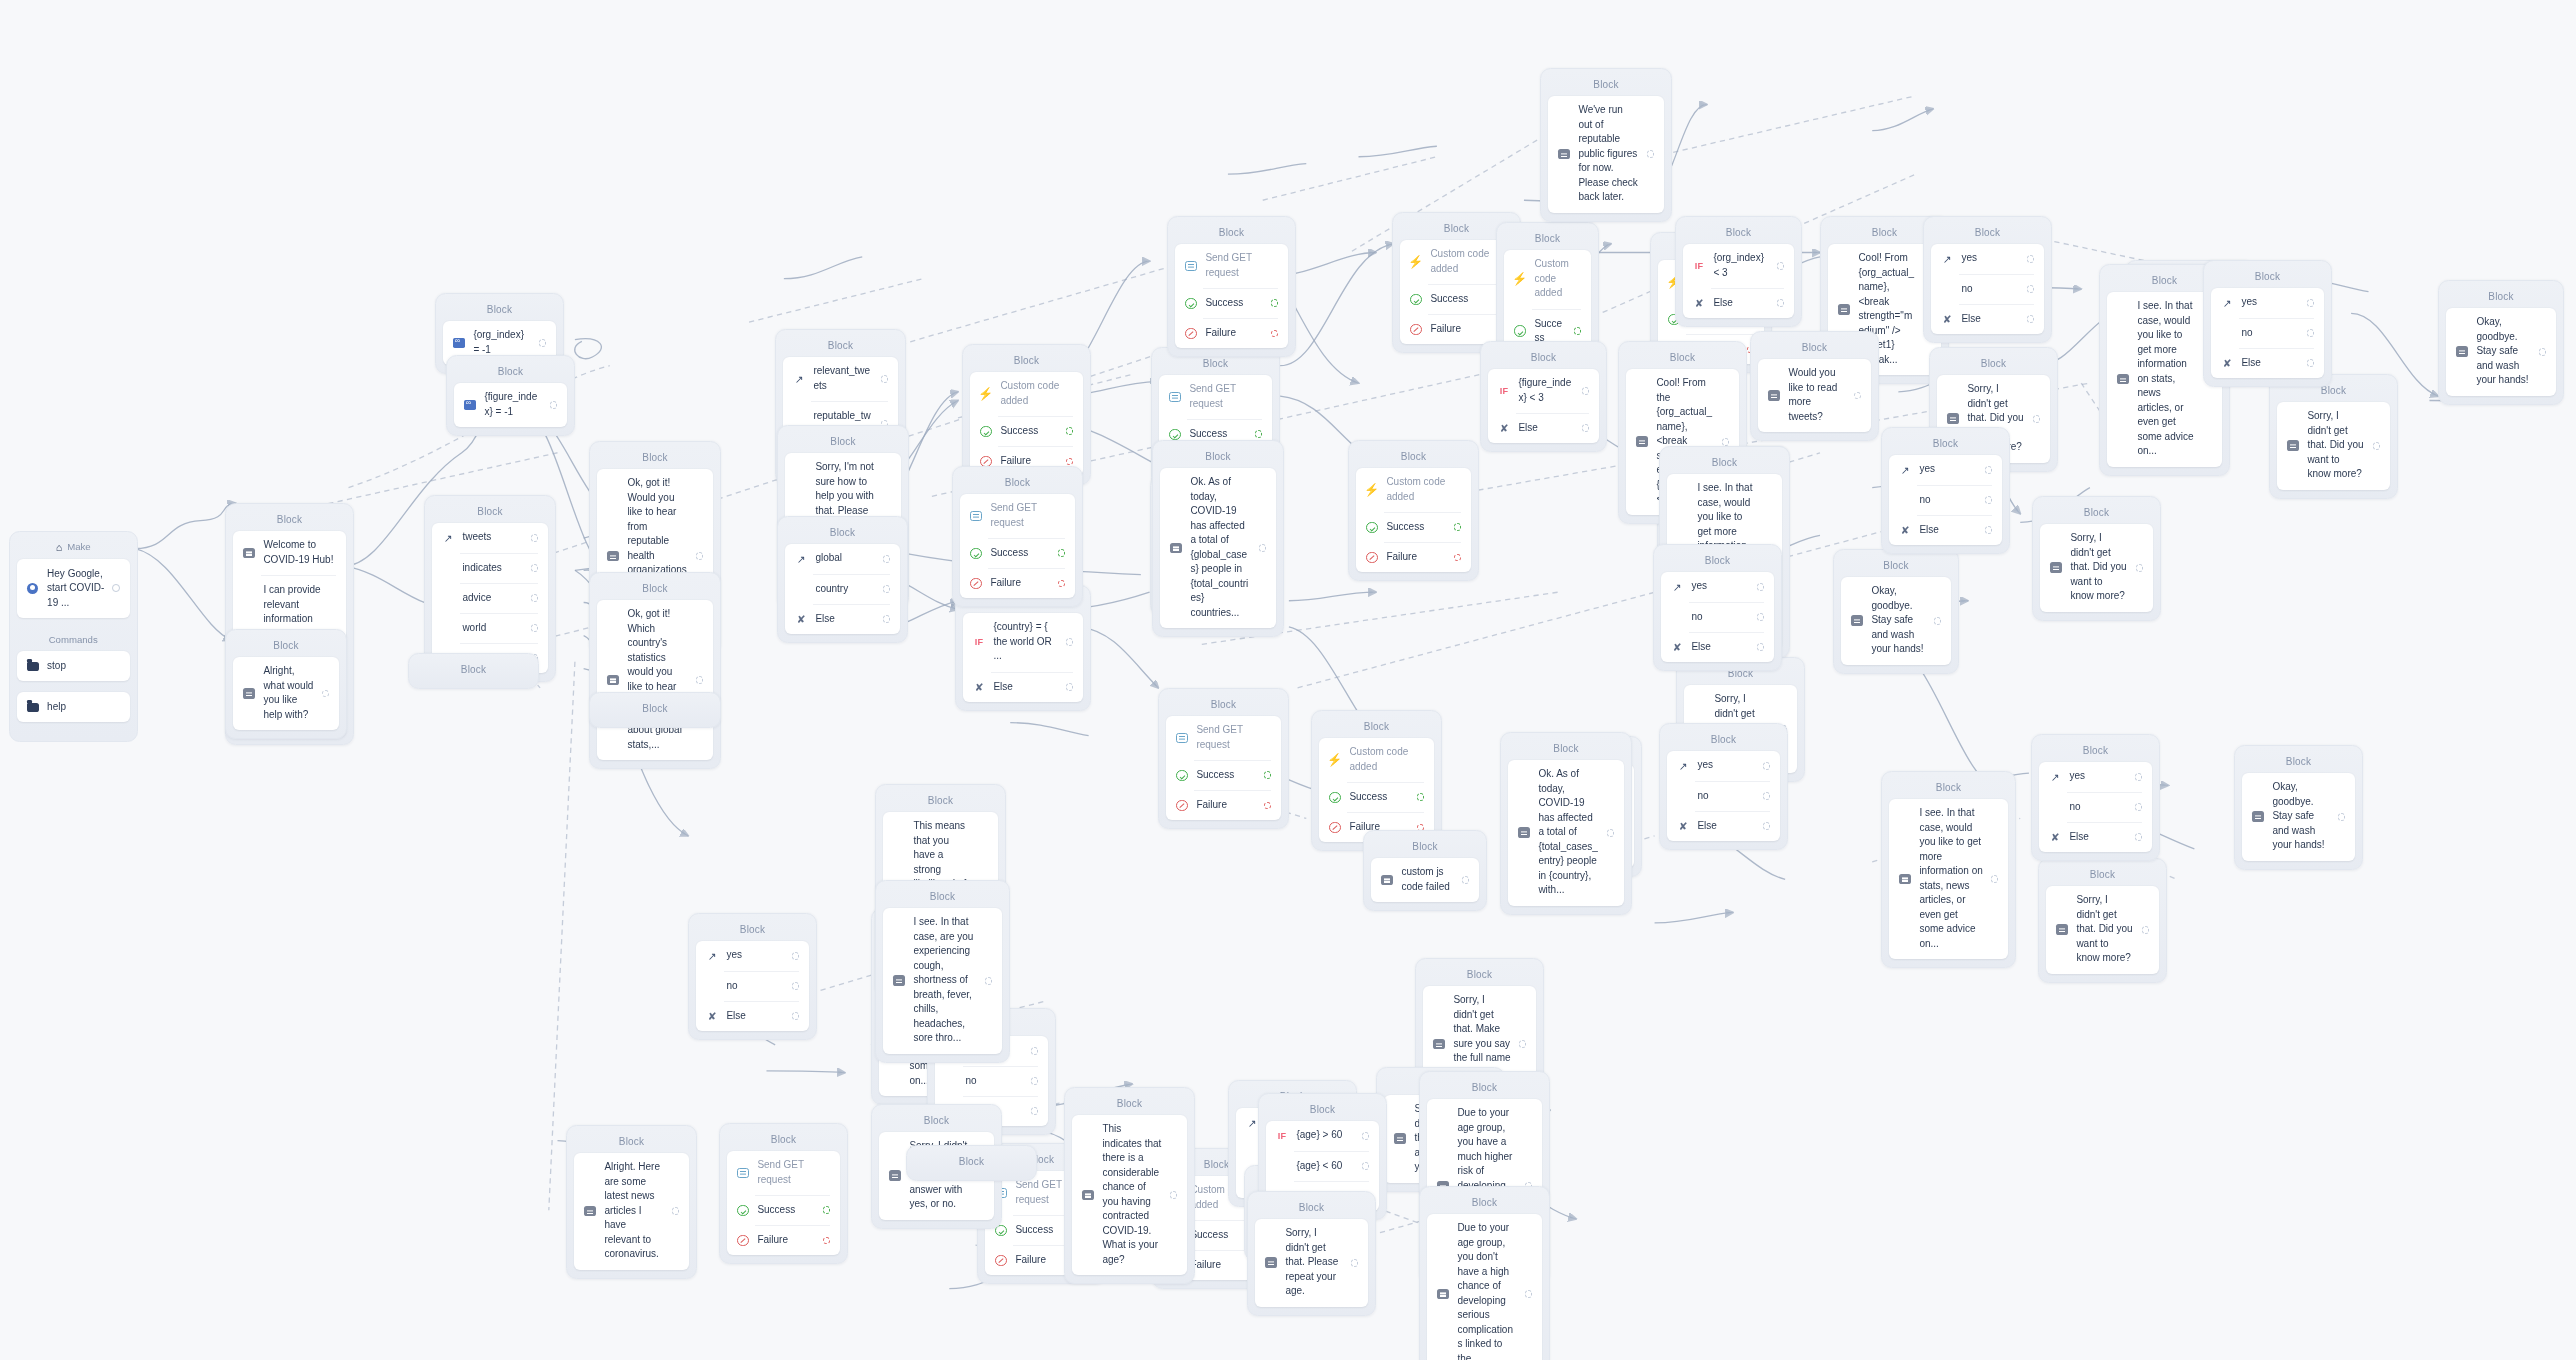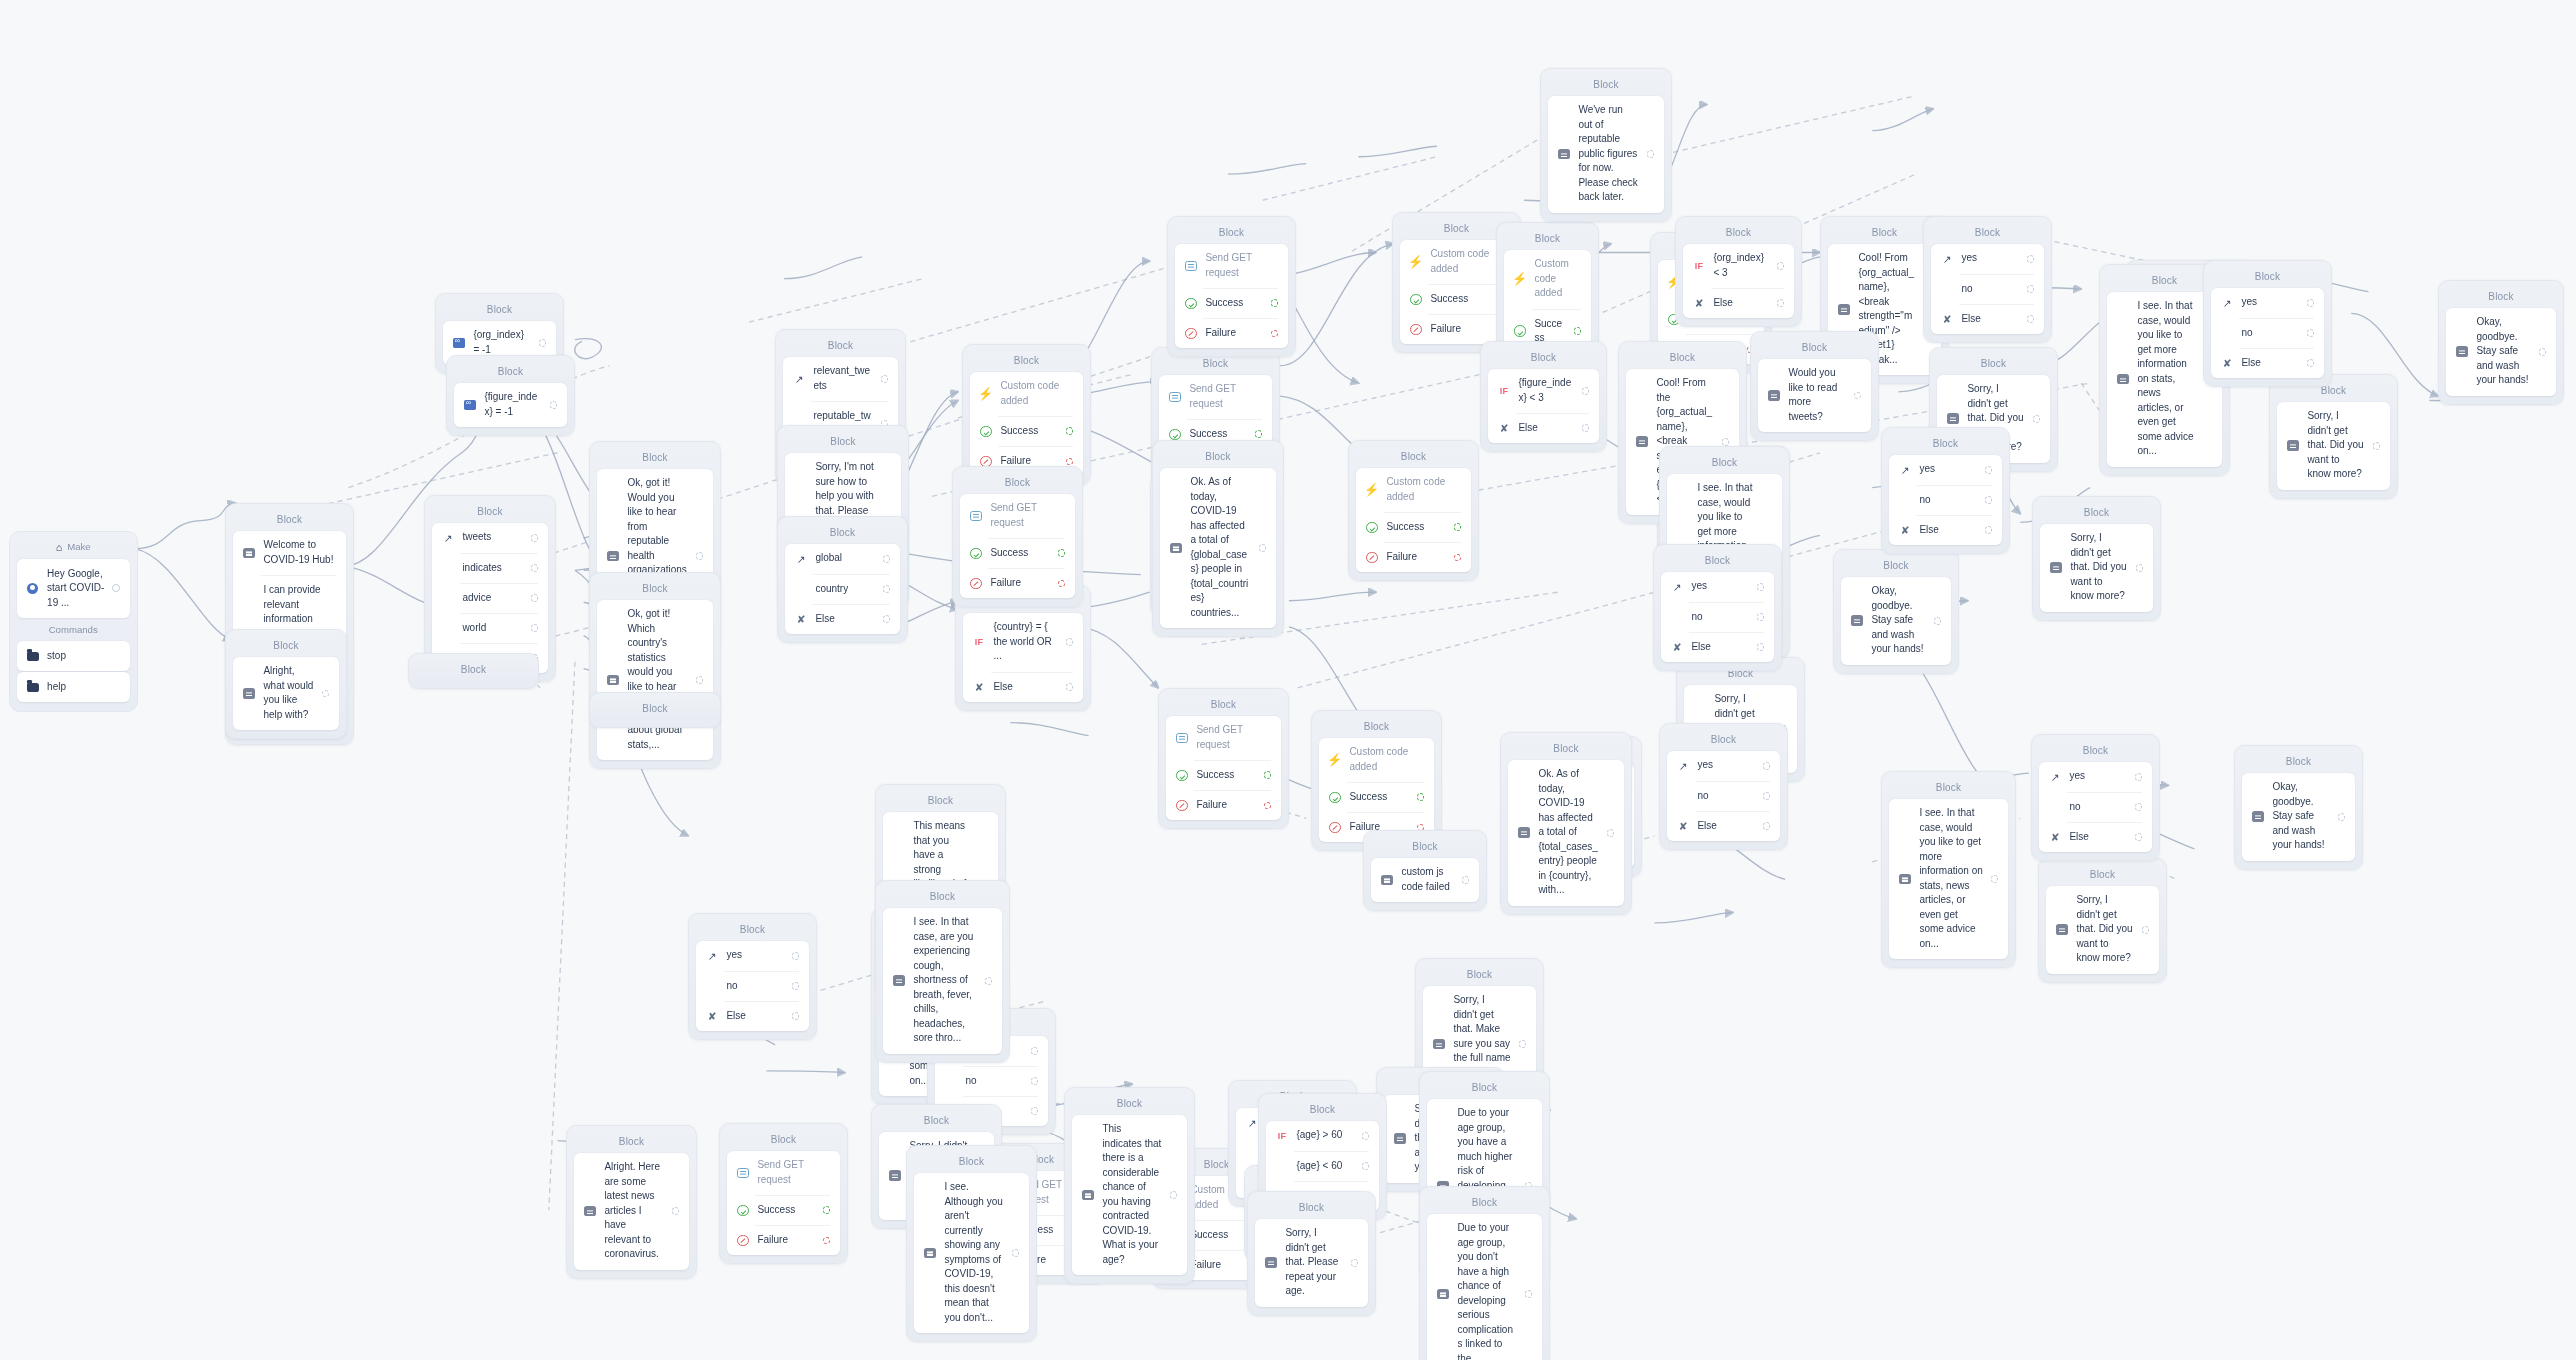--- a/index.html
+++ b/index.html
@@ -90,21 +90,21 @@
   
   .home-panel {
     position:absolute;
     background: linear-gradient(180deg,#eef1f6 0%, #e8ecf3 100%);
     border:0.9px solid #e2e7ef; border-radius:10.5px;
     padding:3.5px 7px 7.8px; width:129px;
   }
   .home-panel .sec {
     text-align:center; font-size:9.6px; color:#8794ab; padding:5.2px 0 6.1px;
   }
-  .home-panel .card { margin-bottom:1px; }
+  .home-panel .card { margin-bottom:11px; }
 </style>
 </head>
 <body>
 
 <div id="canvas">
 
   <svg id="wires" viewBox="0 0 2958 1562" width="2576" height="1360">
     <defs>
       <marker id="ar" markerWidth="7" markerHeight="7" refX="6" refY="3" orient="auto">
         <path class="arrow" d="M0,0 L6,3 L0,6 z"></path>
@@ -1505,25 +1505,16 @@
             <span class="ic">
               <span class="g-chat"></span>
             </span>
             <span class="tx">Sorry, I didn't get that. Please repeat your age.</span>
             <span class="port dashed"></span>
           </div>
         </div>
       </div>
       <div class="block" style="left: 906px; top: 1145px; width: 131px;">
         <div class="block-title">Block</div>
-        <div class="card">
-          <div class="row">
-            <span class="ic">
-              <span class="g-chat"></span>
-            </span>
-            <span class="tx">I see. Although you aren't currently showing any symptoms of COVID-19, this doesn't mean that you don't...</span>
-            <span class="port dashed"></span>
-          </div>
-        </div>
       </div>
     </div>
 </div>
 
 
 </body></html>

